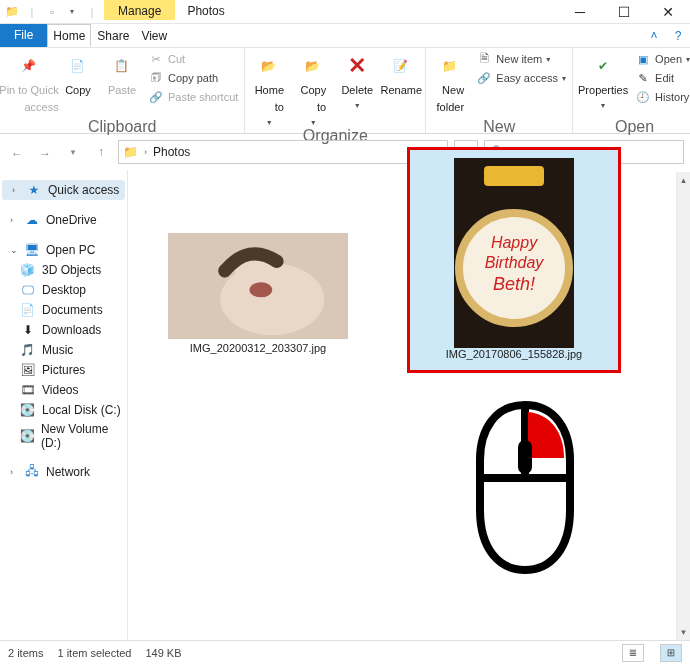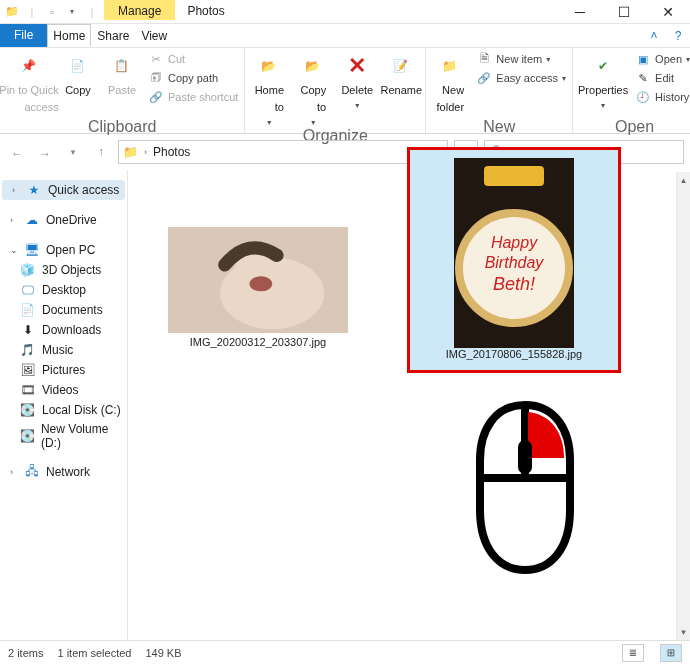--- a/index.html
+++ b/index.html
@@ -291,21 +291,21 @@
     <div class="nav-gap"></div>
     <div class="nav-item head">
         <span class="tri">›</span>
         <span class="nicon blue">🖧</span>
         <span>Network</span>
       </div>
   </div>
 
   <div class="content">
 
-    <div class="thumb-wrap" style="left:40px; top:54px; width:180px; height:130px;">
+    <div class="thumb-wrap" style="left:40px; top:60px; width:180px; height:130px;">
       <div class="thumb">
         <svg viewBox="0 0 190 112" width="190" height="112">
           <rect width="190" height="112" fill="#d9c7b8"></rect>
           <ellipse cx="110" cy="70" rx="55" ry="38" fill="#e9d7c8"></ellipse>
           <circle cx="95" cy="42" r="24" fill="#e9d7c8"></circle>
           <path d="M60 40 q25 -30 55 -10" stroke="#4a3a2a" stroke-width="14" fill="none" stroke-linecap="round"></path>
           <ellipse cx="98" cy="60" rx="12" ry="8" fill="#a3564b"></ellipse>
         </svg>
       </div>
       <div class="thumb-lbl">IMG_20200312_203307.jpg</div>

